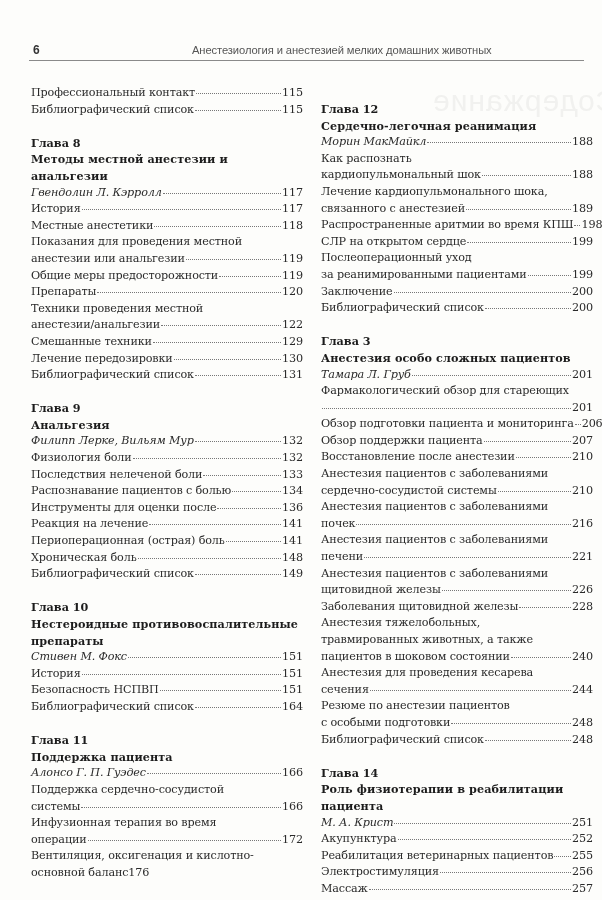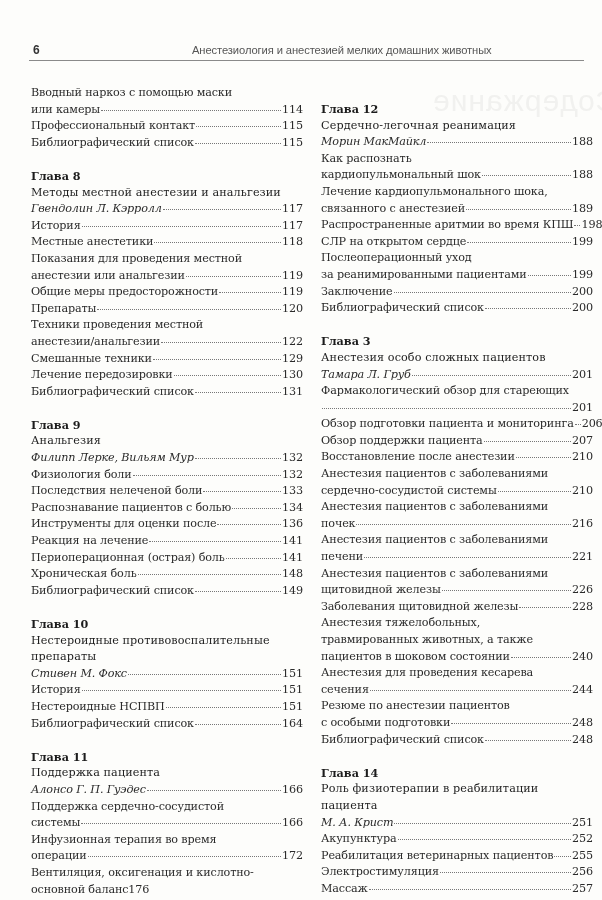--- a/index.html
+++ b/index.html
@@ -21,21 +21,21 @@
     position: absolute; left: 432px; top: 84px;
     font-family: "Liberation Sans", "DejaVu Sans", sans-serif;
     font-size: 30px; color: #f1f1ef; transform: scaleX(-1);
     letter-spacing: 1px; pointer-events: none;
   }
   .col { position: absolute; top: 85px; width: 272px; }
   .col.left { left: 31px; }
   .col.right { left: 321px; top: 101px; }
   .chapter { margin-bottom: 16.6px; }
   .ch-label { font-weight: bold; font-size: 11.2px; line-height: 16.6px; color: #1c1c1c; }
-  .ch-title { font-weight: normal; font-size: 11.2px; line-height: 16.6px; color: #1c1c1c; letter-spacing: 0.1px; }
+  .ch-title { font-weight: bold; font-size: 11.2px; line-height: 16.6px; color: #1c1c1c; letter-spacing: 0.1px; }
   .entry { font-size: 11.2px; line-height: 16.6px; color: #2a2a2a; letter-spacing: -0.15px; }
   .entry.author { font-style: italic; }
   .entry .line1 { display: block; }
   .entry .lastline { display: flex; align-items: baseline; }
   .entry .txt { white-space: nowrap; }
   .entry .dots {
     flex: 1; margin: 0 1px; height: 1px;
     border-bottom: 1px dotted #777; position: relative; top: -2px; min-width: 6px;
   }
   .entry .page { white-space: nowrap; font-style: normal; }
@@ -46,28 +46,20 @@
 <div class="header">
   <span class="pnum">6</span>
   <span class="title">Анестезиология и анестезией мелких домашних животных</span>
 </div>
 
 <div class="ghost">Содержание</div>
 
 <div class="col left" id="col-left">
     <div class="chapter">
       <div class="entry">
-        <span class="line1 txt">Вводный наркоз с помощью маски</span>
-        <div class="lastline">
-          <span class="txt">или камеры</span>
-          <span class="dots"></span>
-          <span class="page">114</span>
-        </div>
-      </div>
-      <div class="entry">
         <div class="lastline">
           <span class="txt">Профессиональный контакт</span>
           <span class="dots"></span>
           <span class="page">115</span>
         </div>
       </div>
       <div class="entry">
         <div class="lastline">
           <span class="txt">Библиографический список</span>
           <span class="dots"></span>
@@ -231,21 +223,21 @@
       </div>
       <div class="entry">
         <div class="lastline">
           <span class="txt">История</span>
           <span class="dots"></span>
           <span class="page">151</span>
         </div>
       </div>
       <div class="entry">
         <div class="lastline">
-          <span class="txt">Нестероидные НСПВП</span>
+          <span class="txt">Безопасность НСПВП</span>
           <span class="dots"></span>
           <span class="page">151</span>
         </div>
       </div>
       <div class="entry">
         <div class="lastline">
           <span class="txt">Библиографический список</span>
           <span class="dots"></span>
           <span class="page">164</span>
         </div>

